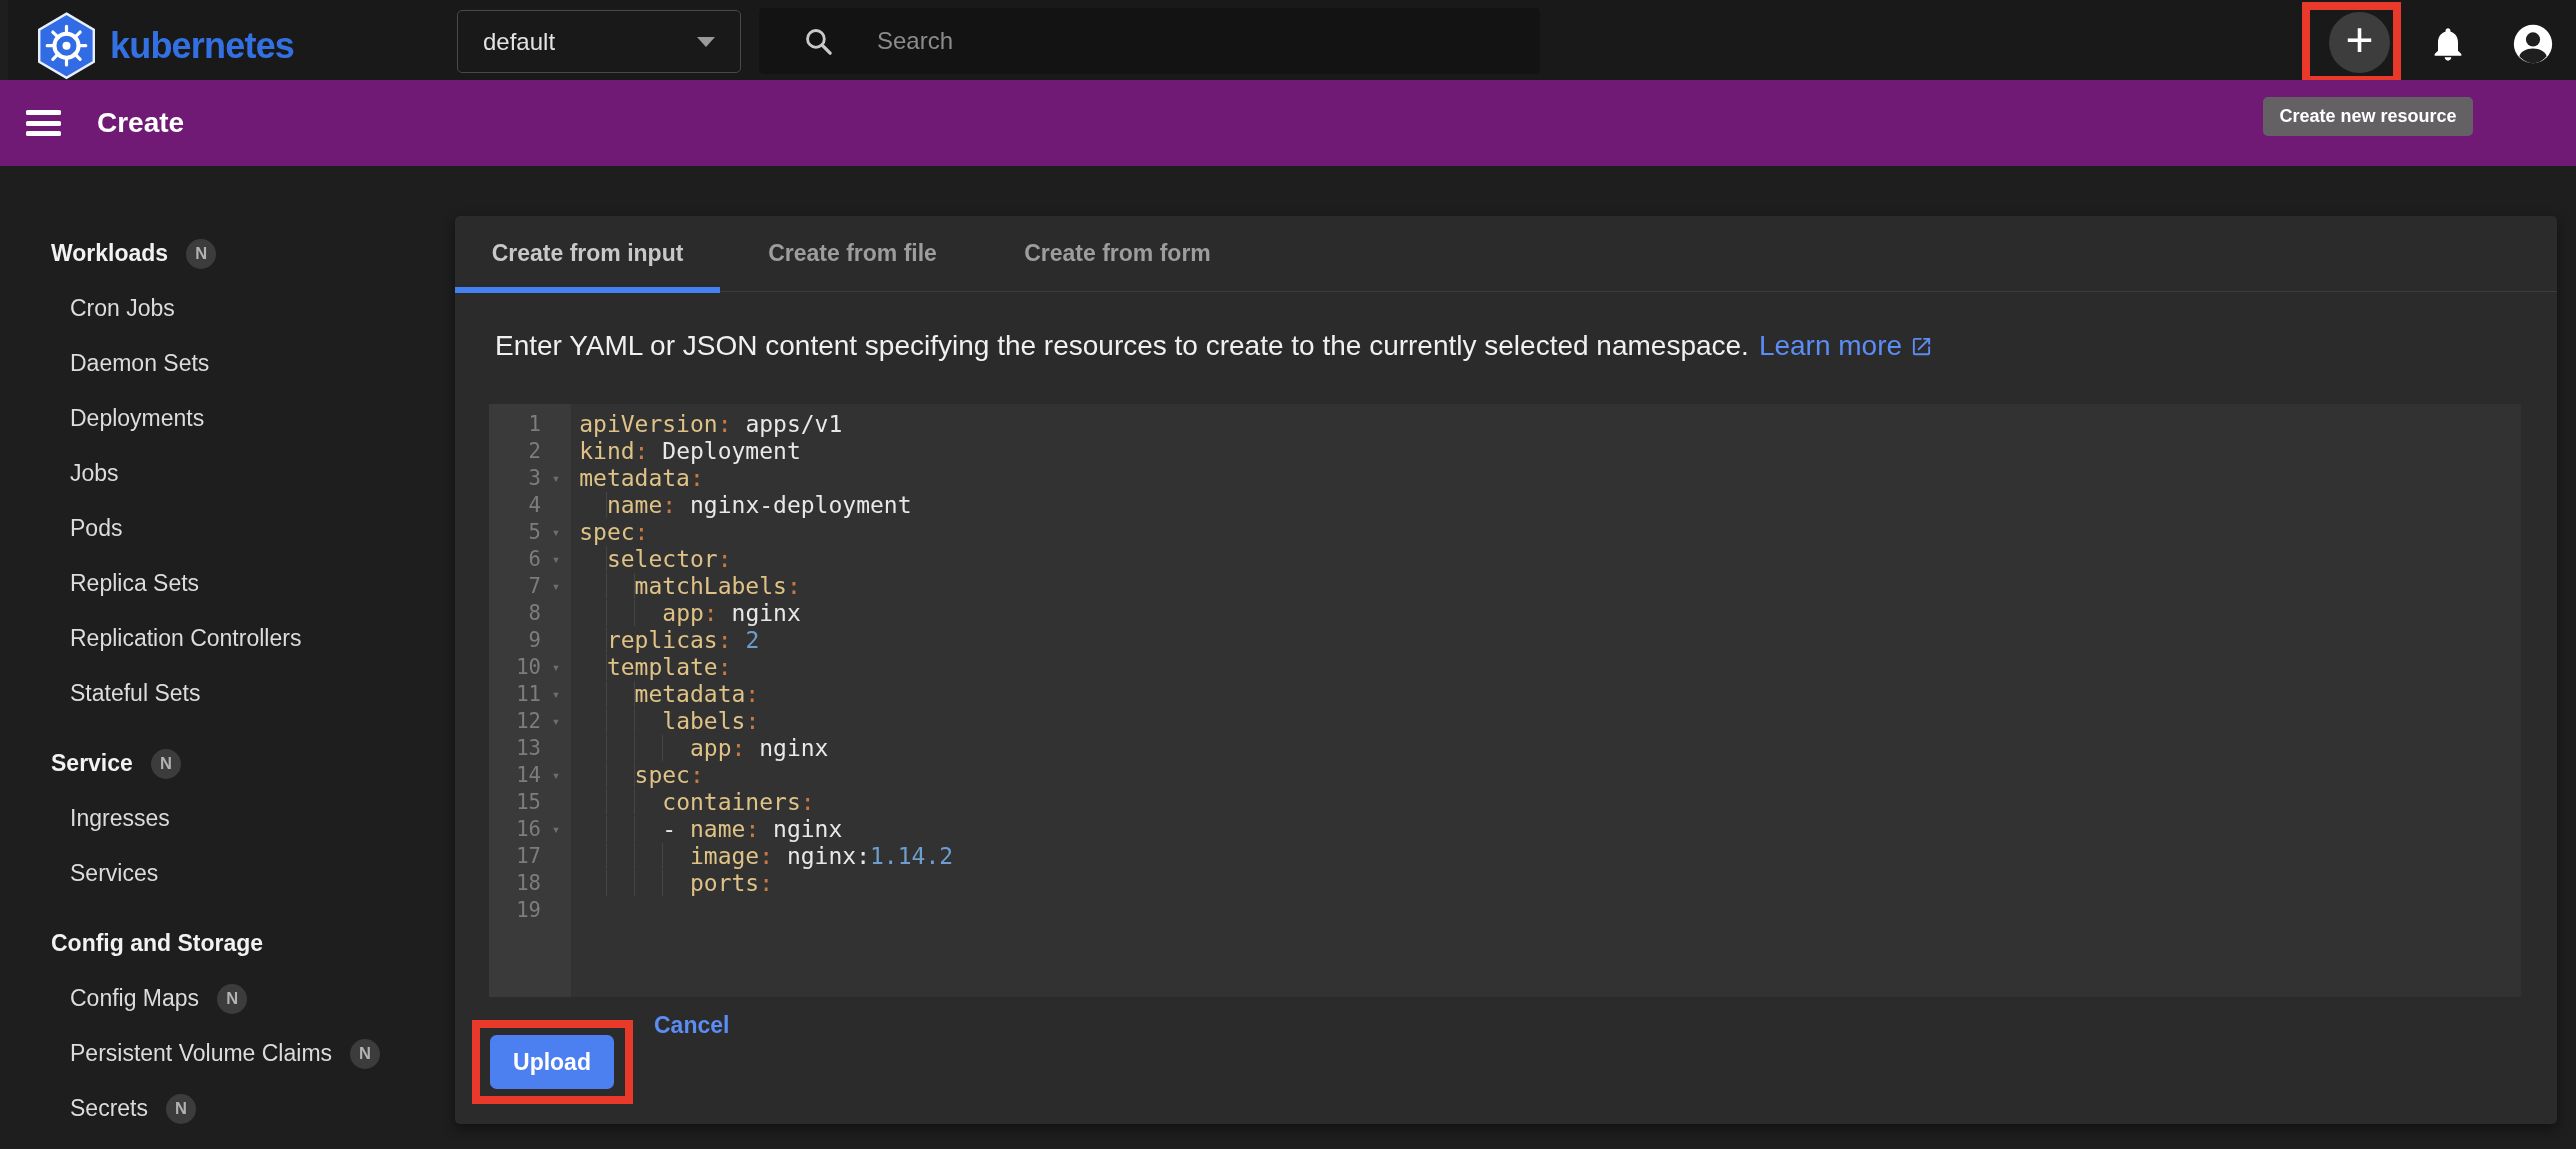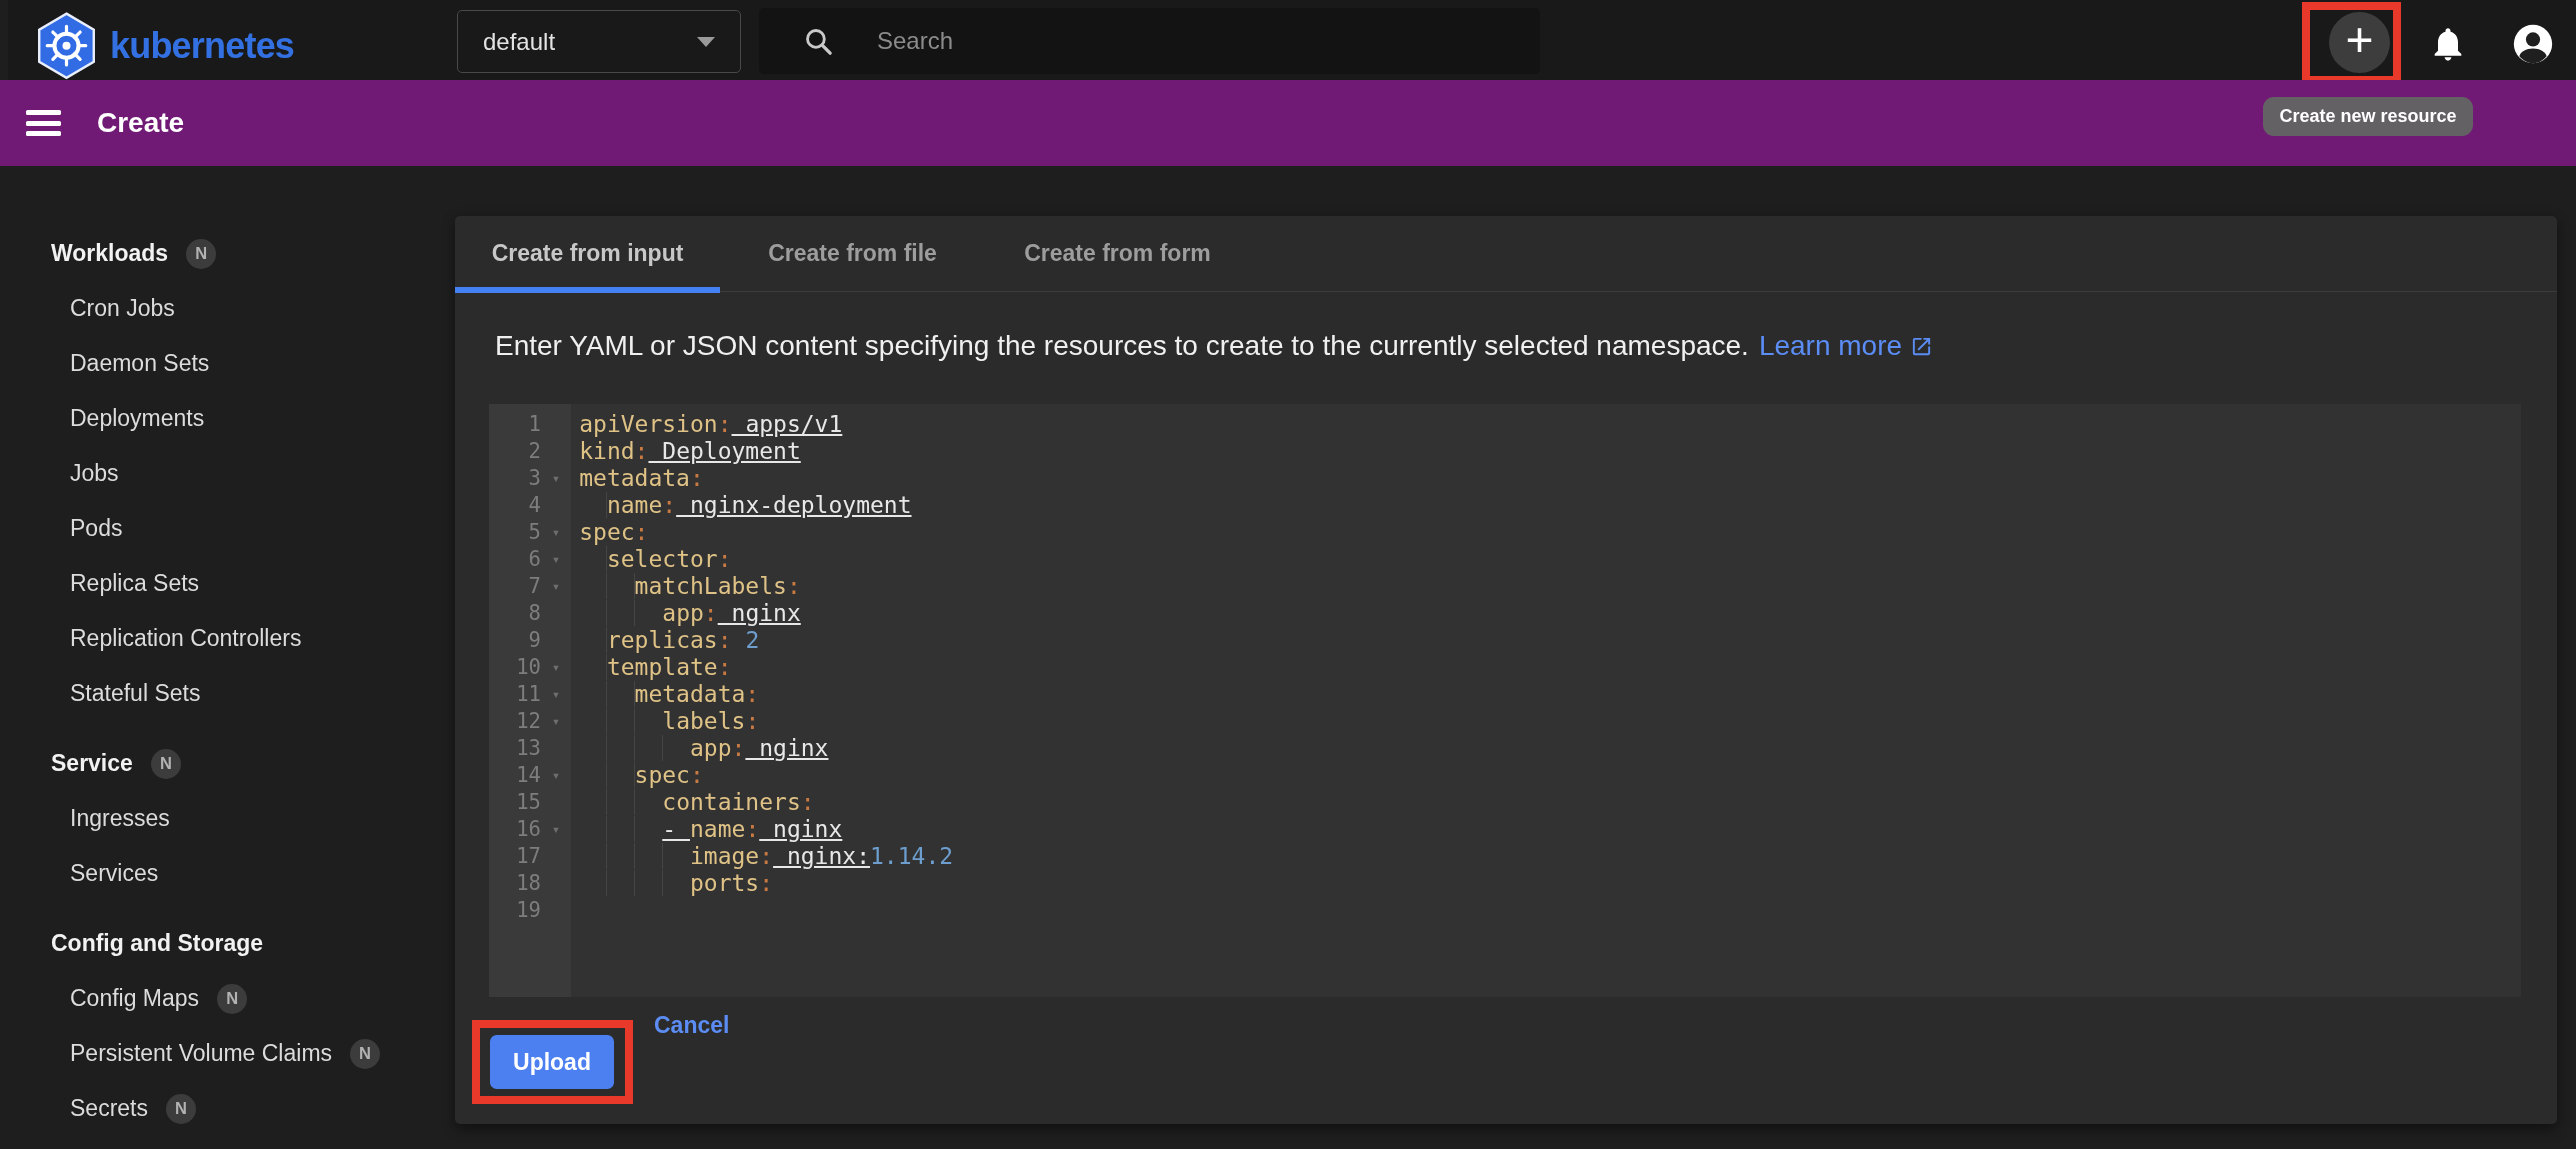--- a/index.html
+++ b/index.html
@@ -30,21 +30,21 @@
   .search-input::placeholder { color:#8b8b8b; }
   .plus-btn { position:absolute; left:2321px; top:12.4px; width:61px; height:61px; border-radius:50%;
               background:#3d3d3d; color:#ffffff; display:flex; align-items:center; justify-content:center;
               font-size:48px; font-weight:300; line-height:1; cursor:pointer; padding-bottom:5px; }
   .bell-btn { position:absolute; left:2420px; top:21.4px; width:40px; height:46px; cursor:pointer; }
   .avatar-btn { position:absolute; left:2502px; top:21.4px; width:46px; height:46px; cursor:pointer; }
 
   .annotation { position:absolute; border:8.2px solid #e8392a; pointer-events:none; }
   .annotation-plus { left:2302px; top:1.6px; width:99px; height:82px; }
   .tooltip { position:absolute; left:2263px; top:97px; height:39px; padding:0 16.5px;
-             background:rgba(100,100,100,0.96); border-radius:11px; display:flex; align-items:center;
+             background:rgba(100,100,100,0.96); border-radius:5px; display:flex; align-items:center;
              color:#ffffff; font-size:18px; font-weight:bold; white-space:nowrap; z-index:5; }
 
   
   .actionbar { position:absolute; left:0; top:80px; width:2576px; height:86px; background:#701a75;
                display:flex; align-items:center; }
   .hamburger { margin-left:26px; width:35px; height:26px; display:flex; flex-direction:column;
                justify-content:space-between; cursor:pointer; }
   .hamburger span { display:block; height:5px; background:#ffffff; border-radius:1.6px; }
   .page-title { margin-left:36px; color:#ffffff; font-size:28px; font-weight:bold; }
 
@@ -75,21 +75,21 @@
             display:flex; font-family:"DejaVu Sans Mono", monospace; overflow:hidden; }
   .gutter { width:82px; background:#3a3a3a; padding-top:6.6px; flex:0 0 auto; }
   .gutter-row { height:27px; display:flex; align-items:center; }
   .gutter-row .num { flex:1; text-align:right; color:#7d7d7d; font-size:20.6px; }
   .gutter-row .fold { width:30px; text-align:center; color:#6e6e6e; font-size:14px; cursor:pointer; }
   .code { flex:1; padding:6.6px 0 0 8.2px; cursor:text; }
   .code-line { height:27px; line-height:27px; font-size:23px; white-space:pre; color:#e8e8e8; }
   .seg-key  { color:#dfc286; }
   .seg-punc { color:#c97a43; }
   .seg-num  { color:#6d9ece; }
-  .seg-text { color:#e8e8e8;text-decoration:underline; }
+  .seg-text { color:#e8e8e8; }
   .seg-ws   { background:repeating-linear-gradient(90deg, transparent 0, transparent 27px, #454545 27px, #454545 28px); }
   .seg-caret { display:inline-block; width:3.3px; height:23px; background:#a8b648; vertical-align:-3.3px; }
 
   
   .annotation-upload { left:16.5px; top:804px; width:161px; height:84px; }
   .upload-btn { position:absolute; left:35px; top:819px; width:124px; height:54px; background:#4c80f1;
                 border:none; border-radius:6.6px; color:#ffffff; font-size:23px; font-weight:bold;
                 font-family:"Liberation Sans", sans-serif; display:flex; align-items:center; justify-content:center;
                 cursor:pointer; }
   .cancel-btn { position:absolute; left:199px; top:782px; height:54px; display:flex; align-items:center;

